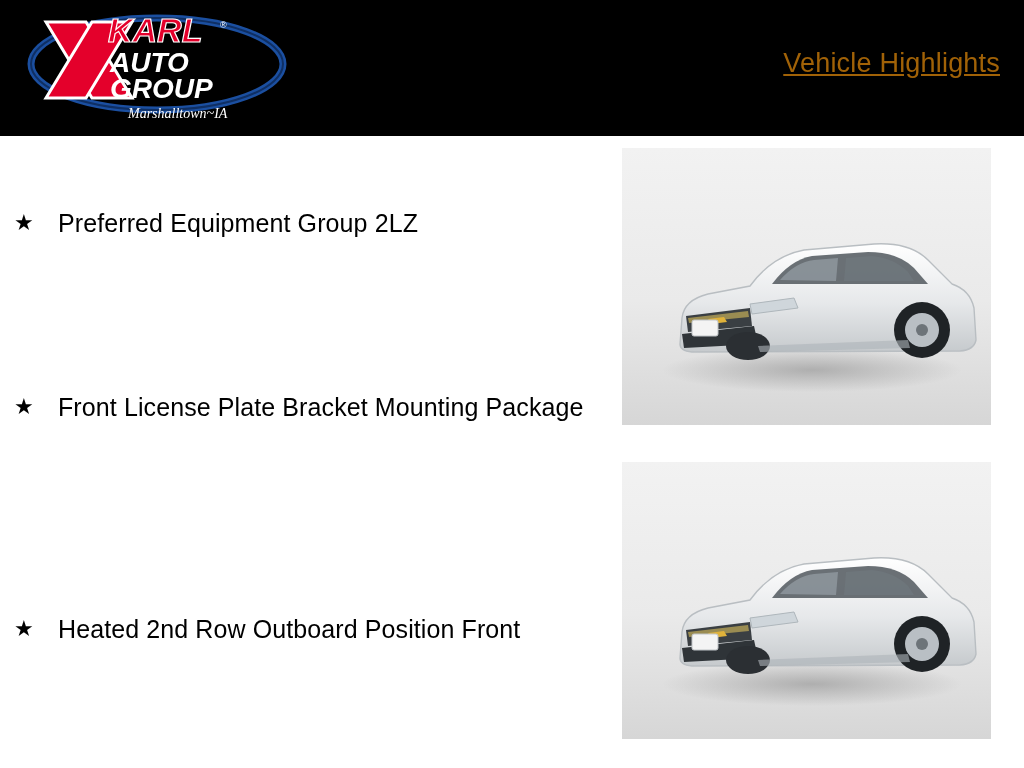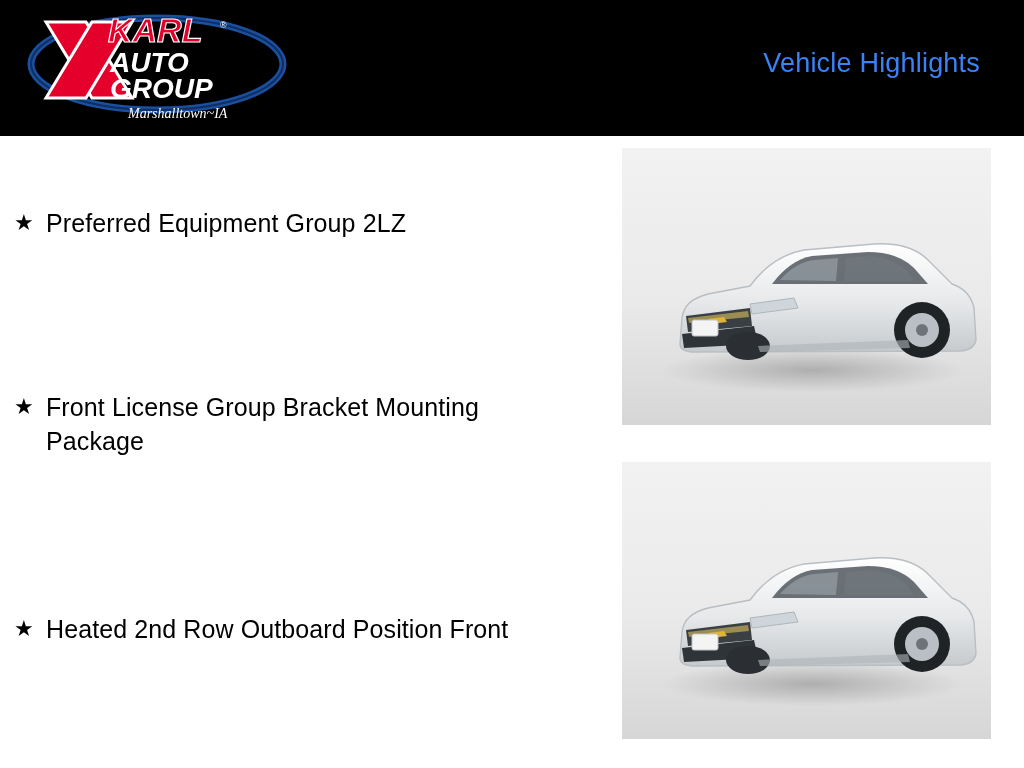--- a/index.html
+++ b/index.html
@@ -20,26 +20,27 @@
   
   .header {
     position: absolute;
     top: 0; left: 0;
     width: 1024px;
     height: 136px;
     background: #000000;
   }
   .header-title {
     position: absolute;
-    right: 44px;
+    right: 24px;
     top: 48px;
-    color: #3b82f6;
+    color: #a16207;
     font-size: 27px;
     letter-spacing: 0.2px;
     white-space: nowrap;
+    text-decoration: underline;
   }
 
   
   .logo {
     position: absolute;
     left: 24px;
     top: 6px;
     width: 266px;
     height: 126px;
     text-decoration: underline;
@@ -70,20 +71,21 @@
     font-size: 22px;
     line-height: 34px;
     color: #000000;
     text-align: left;
   }
   .bullet-text {
     font-size: 25px;
     line-height: 34px;
     color: #000000;
     letter-spacing: 0.1px;
+    margin-left: 12px;
   }
 
   
   .photo {
     position: absolute;
     left: 622px;
     width: 369px;
     height: 277px;
     background: #e9e9e9;
     overflow: hidden;
@@ -125,21 +127,21 @@
 
   <div class="bullets">
 
     <div class="bullet bullet-1">
       <span class="bullet-star">★</span>
       <span class="bullet-text">Preferred Equipment Group 2LZ</span>
     </div>
 
     <div class="bullet bullet-2">
       <span class="bullet-star">★</span>
-      <span class="bullet-text">Front License Group Bracket Mounting Package</span>
+      <span class="bullet-text">Front License Plate Bracket Mounting Package</span>
     </div>
 
     <div class="bullet bullet-3">
       <span class="bullet-star">★</span>
       <span class="bullet-text">Heated 2nd Row Outboard Position Front</span>
     </div>
 
   </div>
 
   <div class="photo photo-1">

